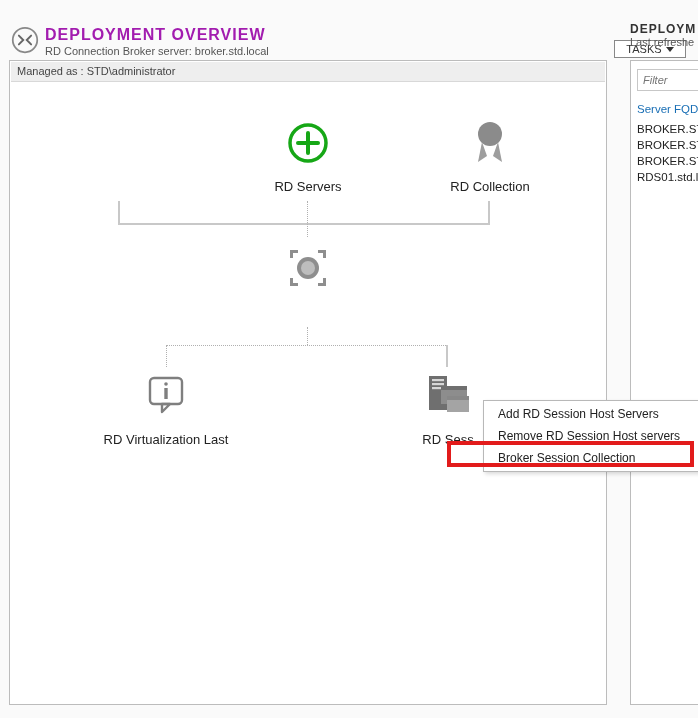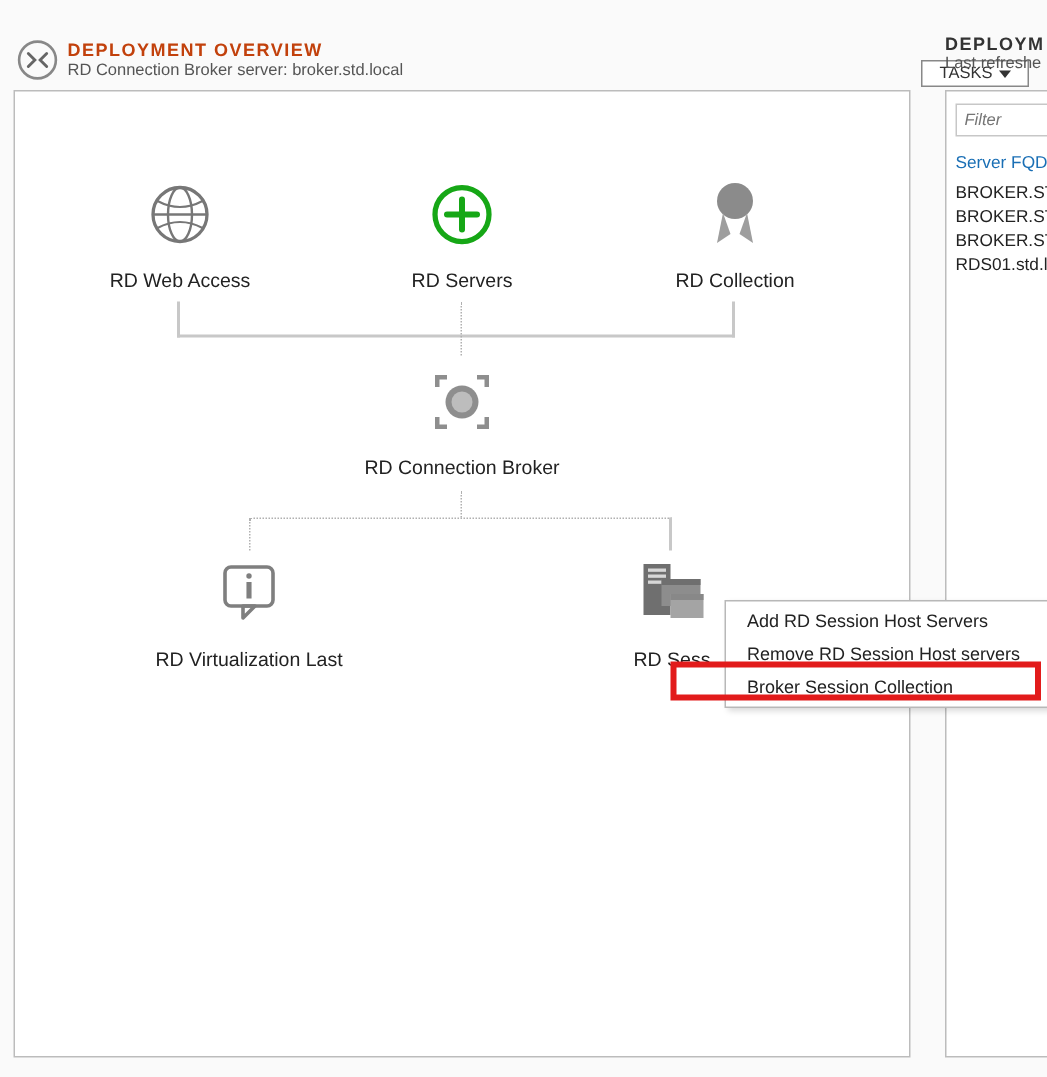--- a/index.html
+++ b/index.html
@@ -31,23 +31,23 @@
     display: flex;
     align-items: flex-start;
   }
   .header-icon {
     width: 28px; height: 28px;
     margin: 4px 6px 0 2px;
     flex: 0 0 auto;
   }
   .header-text { flex: 1 1 auto; }
   .title {
-    font-size: 12px;
+    font-size: 16px;
     letter-spacing: 1px;
-    color: #c2410c;
+    color: #a21caf;
     font-weight: 600;
     margin-top: 4px;
   }
   .subtitle {
     font-size: 11px;
     color: #555;
     margin-top: 1px;
   }
   .tasks-btn {
     position: absolute;
@@ -204,35 +204,24 @@
     <div class="subtitle">RD Connection Broker server: broker.std.local</div>
   </div>
 </div>
 
 <div class="tasks-btn">
   <span>TASKS</span>
   <span class="caret"></span>
 </div>
 
 <div class="main-panel" style="top:60px;height:645px;">
+  <div class="managed-bar">Managed as : STD\administrator</div>
 
   <div class="canvas">
 
-    <div class="node" style="left:30px; top:30px;">
-      <div class="icon-wrap">
-        <svg width="46" height="46" viewBox="0 0 46 46">
-          <circle cx="23" cy="23" r="18" fill="none" stroke="#777" stroke-width="2.2"></circle>
-          <ellipse cx="23" cy="23" rx="8" ry="18" fill="none" stroke="#777" stroke-width="1.6"></ellipse>
-          <line x1="5" y1="23" x2="41" y2="23" stroke="#777" stroke-width="1.6"></line>
-          <path d="M8 14 Q23 22 38 14" fill="none" stroke="#777" stroke-width="1.4"></path>
-          <path d="M8 32 Q23 24 38 32" fill="none" stroke="#777" stroke-width="1.4"></path>
-        </svg>
-      </div>
-      <div class="label">RD Web Access</div>
-    </div>
 
     <div class="node" style="left:218px; top:30px;">
       <div class="icon-wrap">
         <svg width="46" height="46" viewBox="0 0 46 46">
           <circle cx="23" cy="23" r="18" fill="none" stroke="#16a716" stroke-width="3.5"></circle>
           <line x1="23" y1="13" x2="23" y2="33" stroke="#16a716" stroke-width="4" stroke-linecap="round"></line>
           <line x1="13" y1="23" x2="33" y2="23" stroke="#16a716" stroke-width="4" stroke-linecap="round"></line>
         </svg>
       </div>
       <div class="label">RD Servers</div>
@@ -258,21 +247,20 @@
       <div class="icon-wrap">
         <svg width="48" height="48" viewBox="0 0 48 48">
           <path d="M6 6 L14 6 L14 9 L9 9 L9 14 L6 14 Z" fill="#8e8e8e"></path>
           <path d="M42 6 L34 6 L34 9 L39 9 L39 14 L42 14 Z" fill="#8e8e8e"></path>
           <path d="M6 42 L14 42 L14 39 L9 39 L9 34 L6 34 Z" fill="#8e8e8e"></path>
           <path d="M42 42 L34 42 L34 39 L39 39 L39 34 L42 34 Z" fill="#8e8e8e"></path>
           <circle cx="24" cy="24" r="11" fill="#8e8e8e"></circle>
           <circle cx="24" cy="24" r="7" fill="#bdbdbd"></circle>
         </svg>
       </div>
-      <div class="label">RD Connection Broker</div>
     </div>
 
     <div class="line-dotted-v" style="left:156px; top:262px; height:22px;"></div>
     <div class="line-dotted-h" style="left:156px; top:262px; width:282px;"></div>
     <div class="line-dotted-v" style="left:297px; top:244px; height:18px;"></div>
     <div class="line" style="left:436px; top:262px; width:2px; height:22px;"></div>
 
     <div class="node" style="left:76px; top:283px;">
       <div class="icon-wrap">
         <svg width="48" height="48" viewBox="0 0 48 48">

